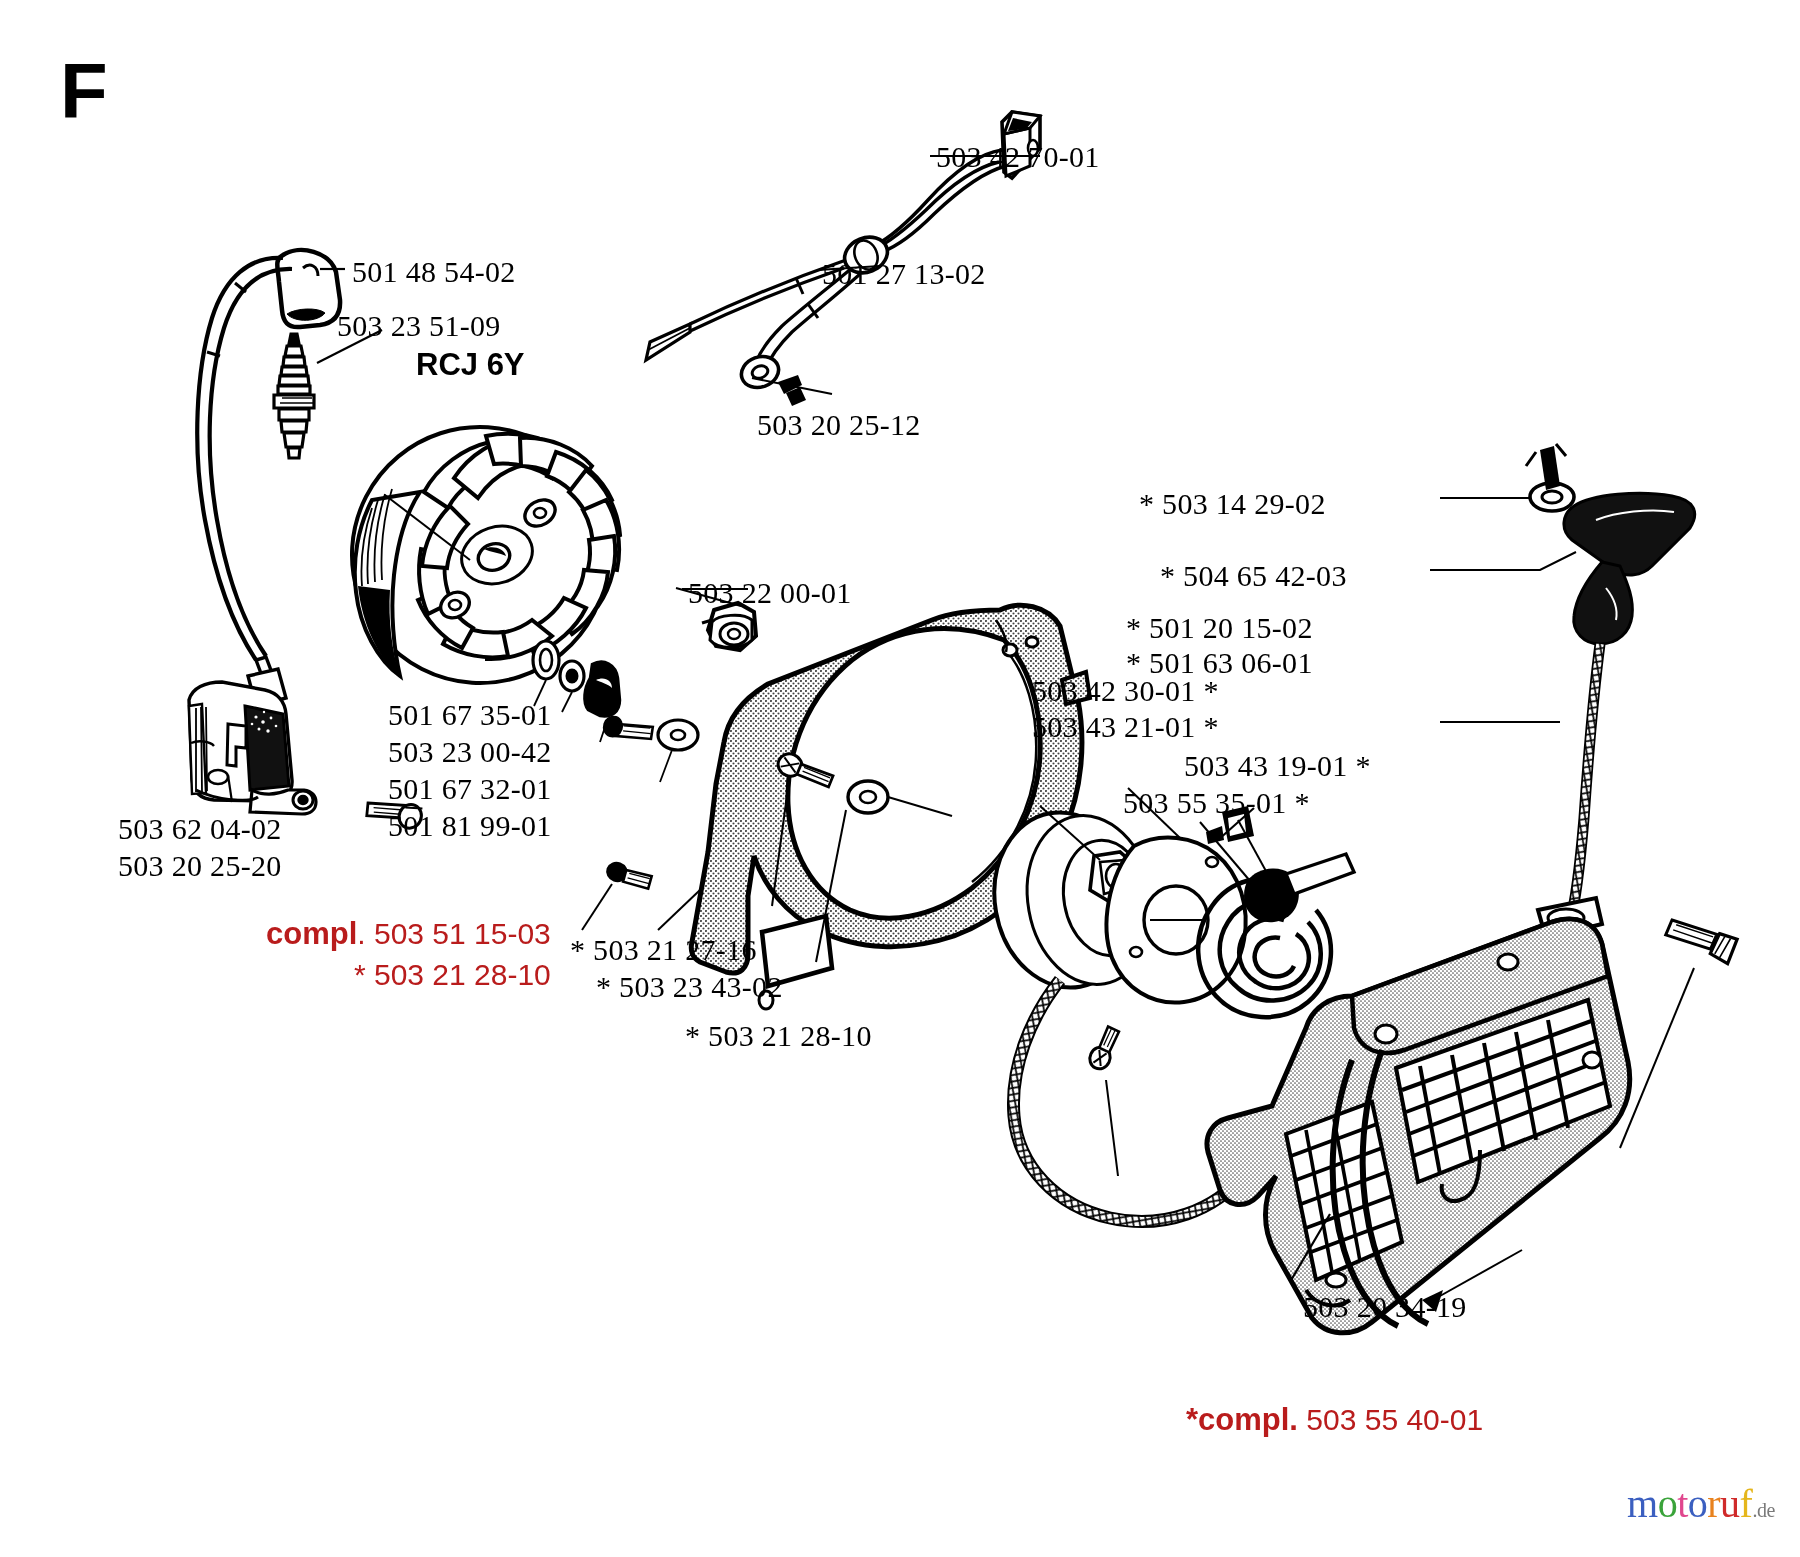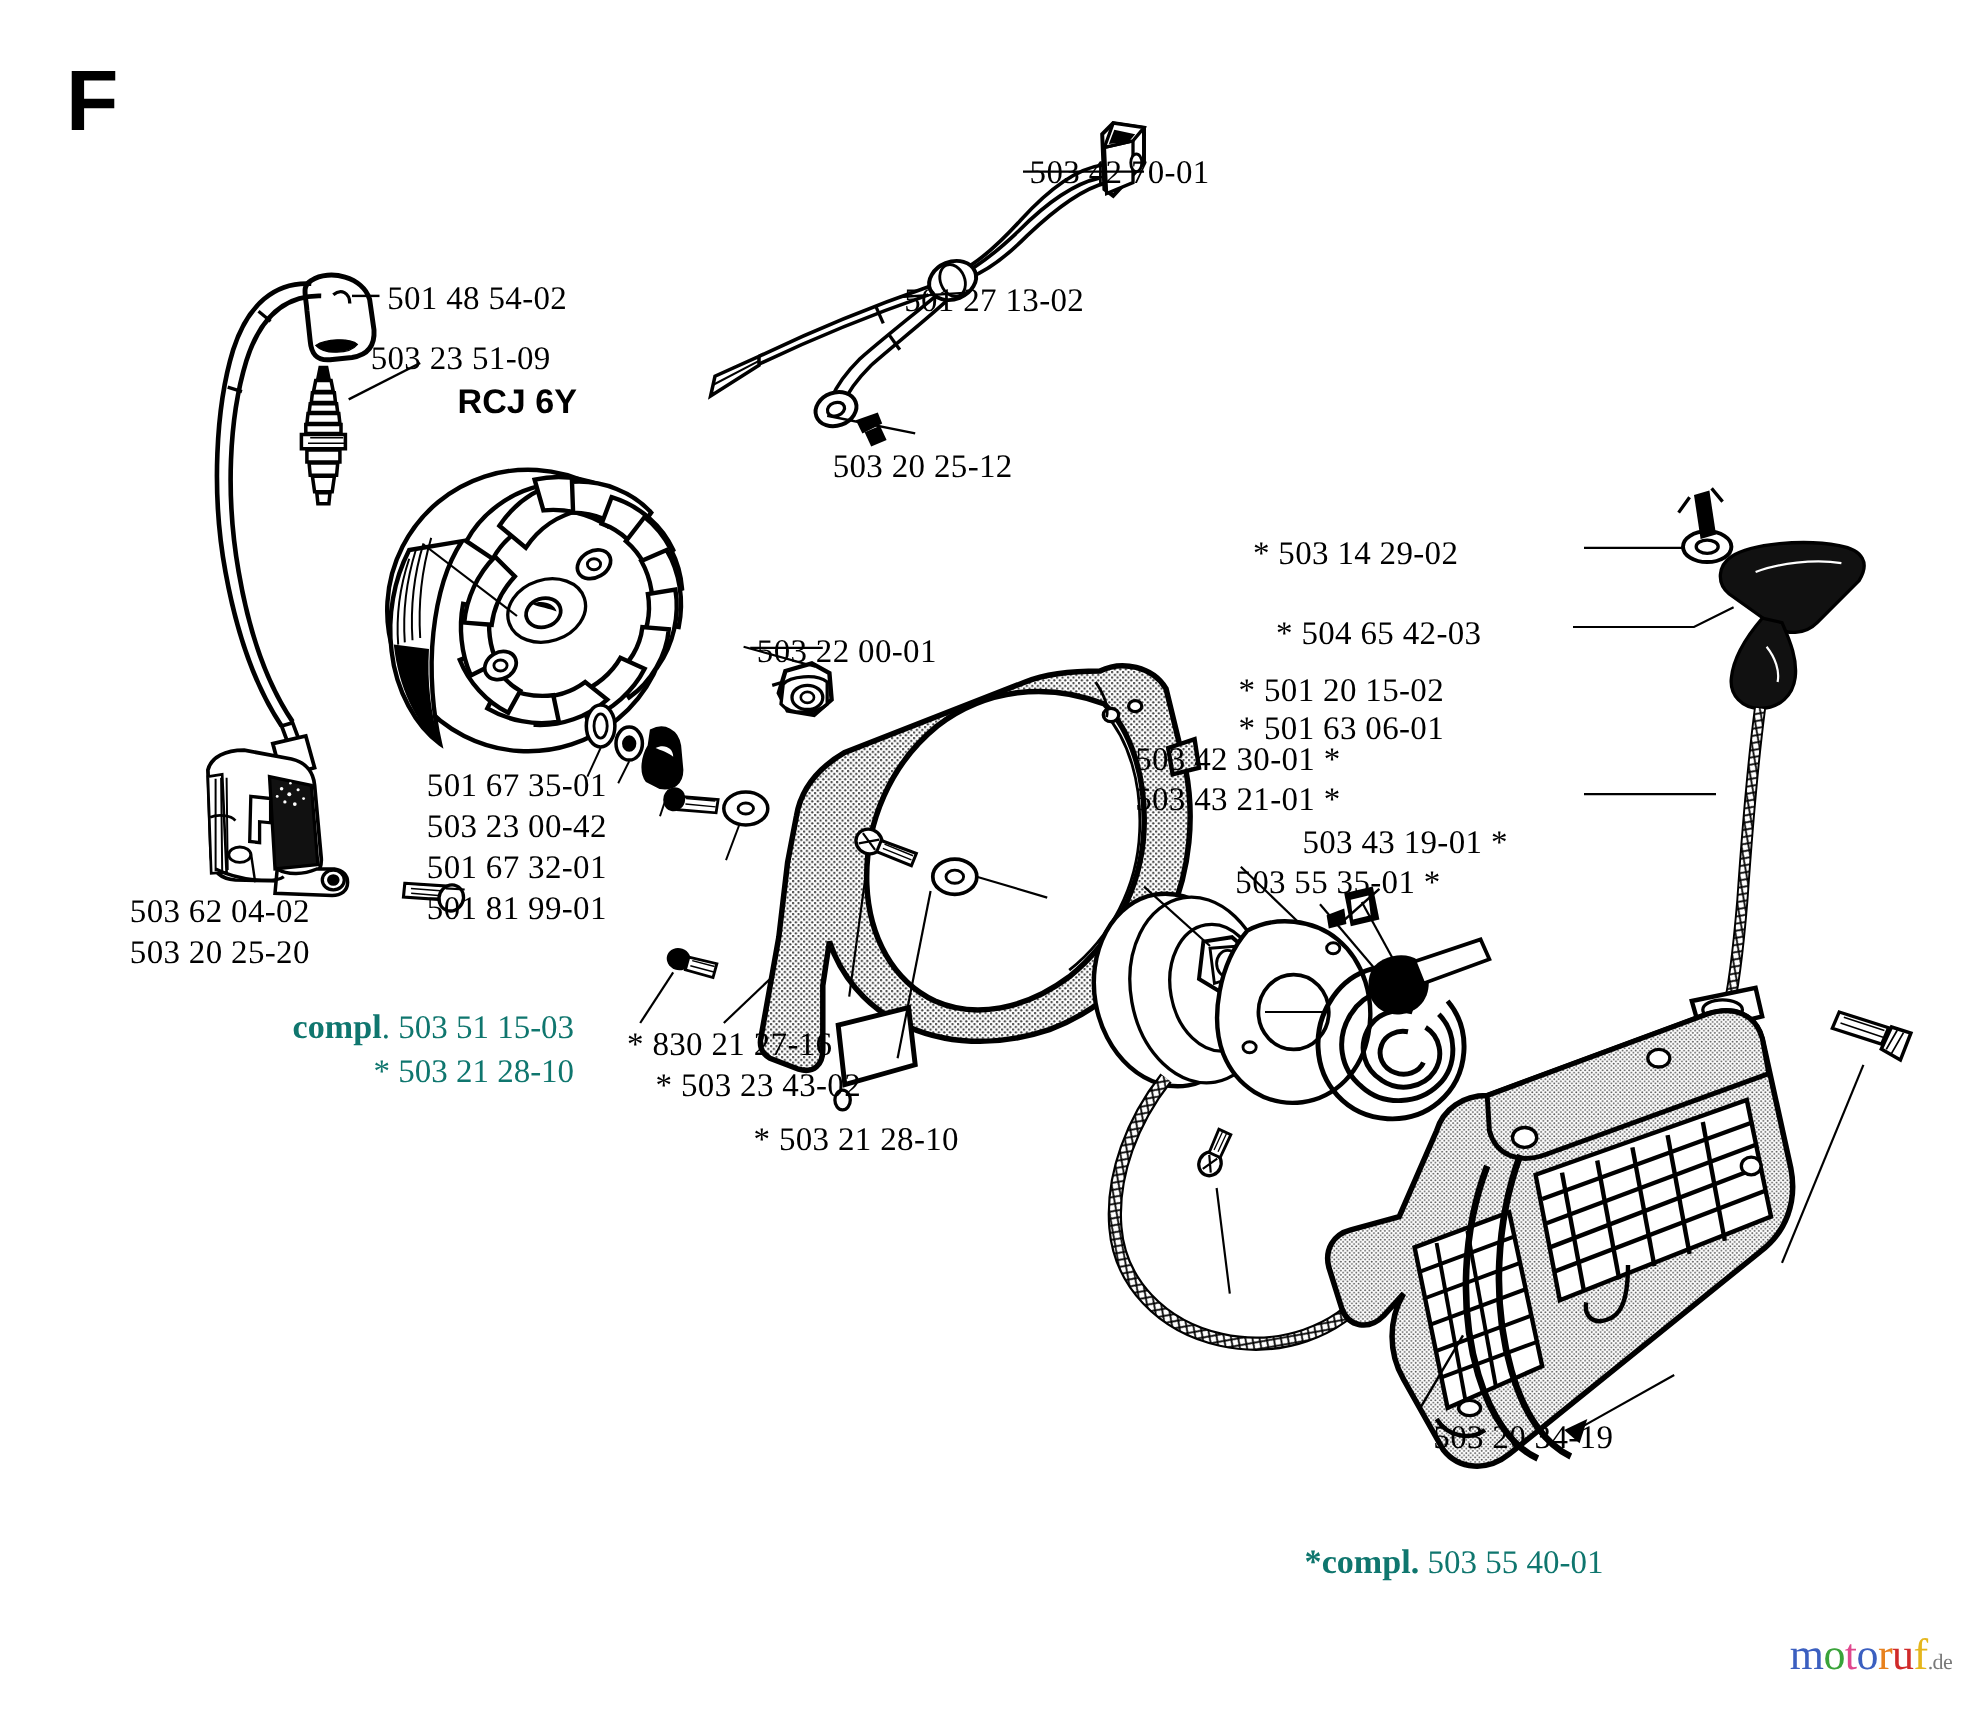--- a/index.html
+++ b/index.html
@@ -44,23 +44,23 @@
   .plug-type {
     position: absolute;
     font-family: "Liberation Sans", sans-serif;
     font-weight: bold;
     font-size: 31px;
     color: #000000;
     white-space: pre;
   }
   .compl-line {
     position: absolute;
-    font-family: Liberation Serif, serif;
+    font-family: Liberation Sans, sans-serif;
     font-size: 30px;
-    color: #0f766e;
+    color: #b91c1c;
     white-space: pre;
   }
   .compl-line .bold {
     font-weight: bold;
     font-size: 31px;
   }
   #watermark {
     position: absolute;
     left: 1627px;
     top: 1484px;
@@ -506,21 +506,21 @@
       <div class="lbl" style="left: 936px; top: 142px;">503 42 70-01</div>
       <div class="lbl" style="left: 822px; top: 259px;">501 27 13-02</div>
       <div class="lbl" style="left: 757px; top: 363px; margin-top: 47px;">503 20 25-12</div>
       <div class="lbl" style="left: 688px; top: 578px;">503 22 00-01</div>
       <div class="lbl" style="left: 388px; top: 700px;">501 67 35-01</div>
       <div class="lbl" style="left: 388px; top: 737px;">503 23 00-42</div>
       <div class="lbl" style="left: 388px; top: 774px;">501 67 32-01</div>
       <div class="lbl" style="left: 388px; top: 811px;">501 81 99-01</div>
       <div class="lbl" style="left: 118px; top: 814px;">503 62 04-02</div>
       <div class="lbl" style="left: 118px; top: 851px;">503 20 25-20</div>
-      <div class="lbl" style="left: 570px; top: 935px;">* 830 21 27-16</div>
+      <div class="lbl" style="left: 570px; top: 935px;">* 503 21 27-16</div>
       <div class="lbl" style="left: 596px; top: 972px;">* 503 23 43-02</div>
       <div class="lbl" style="left: 685px; top: 1021px;">* 503 21 28-10</div>
       <div class="lbl" style="left: 1104px; top: 489px; margin-left: 35px;">* 503 14 29-02</div>
       <div class="lbl" style="left: 1160px; top: 561px;">* 504 65 42-03</div>
       <div class="lbl" style="left: 1126px; top: 613px;">* 501 20 15-02</div>
       <div class="lbl" style="left: 1126px; top: 648px;">* 501 63 06-01</div>
       <div class="lbl" style="left: 1032px; top: 676px;">503 42 30-01 *</div>
       <div class="lbl" style="left: 1032px; top: 712px;">503 43 21-01 *</div>
       <div class="lbl" style="left: 1184px; top: 751px;">503 43 19-01 *</div>
       <div class="lbl" style="left: 1123px; top: 788px;">503 55 35-01 *</div>

